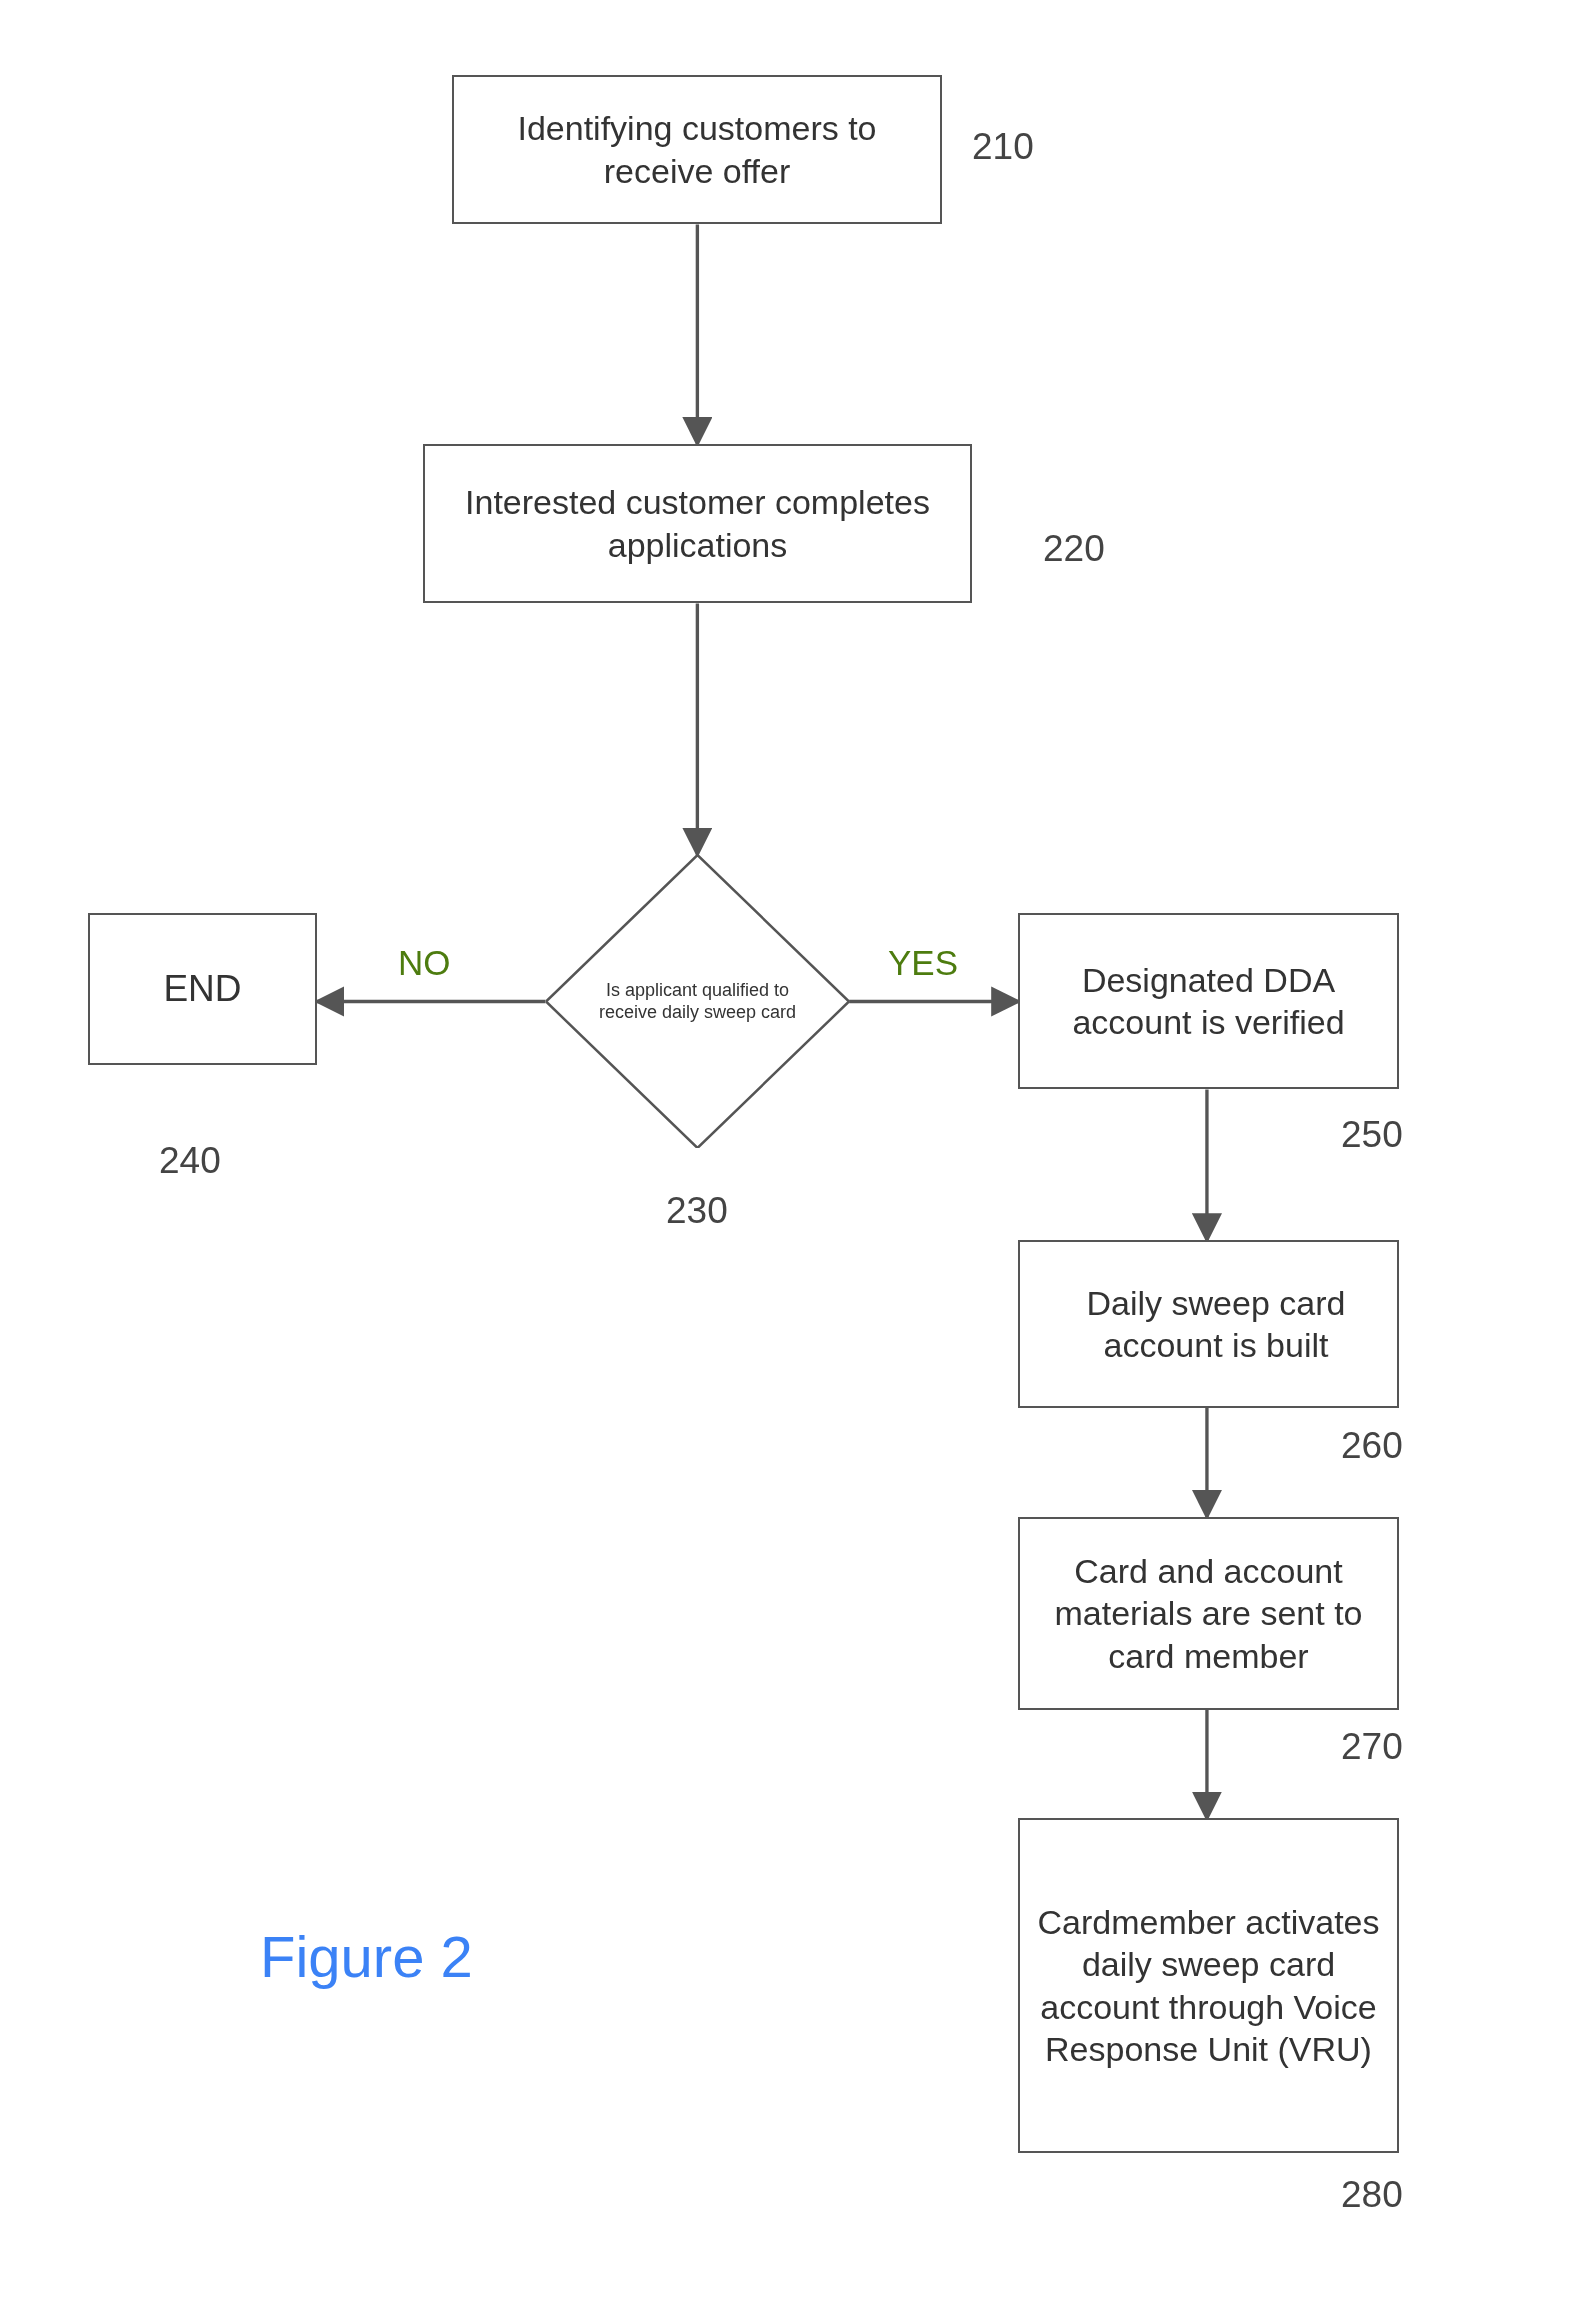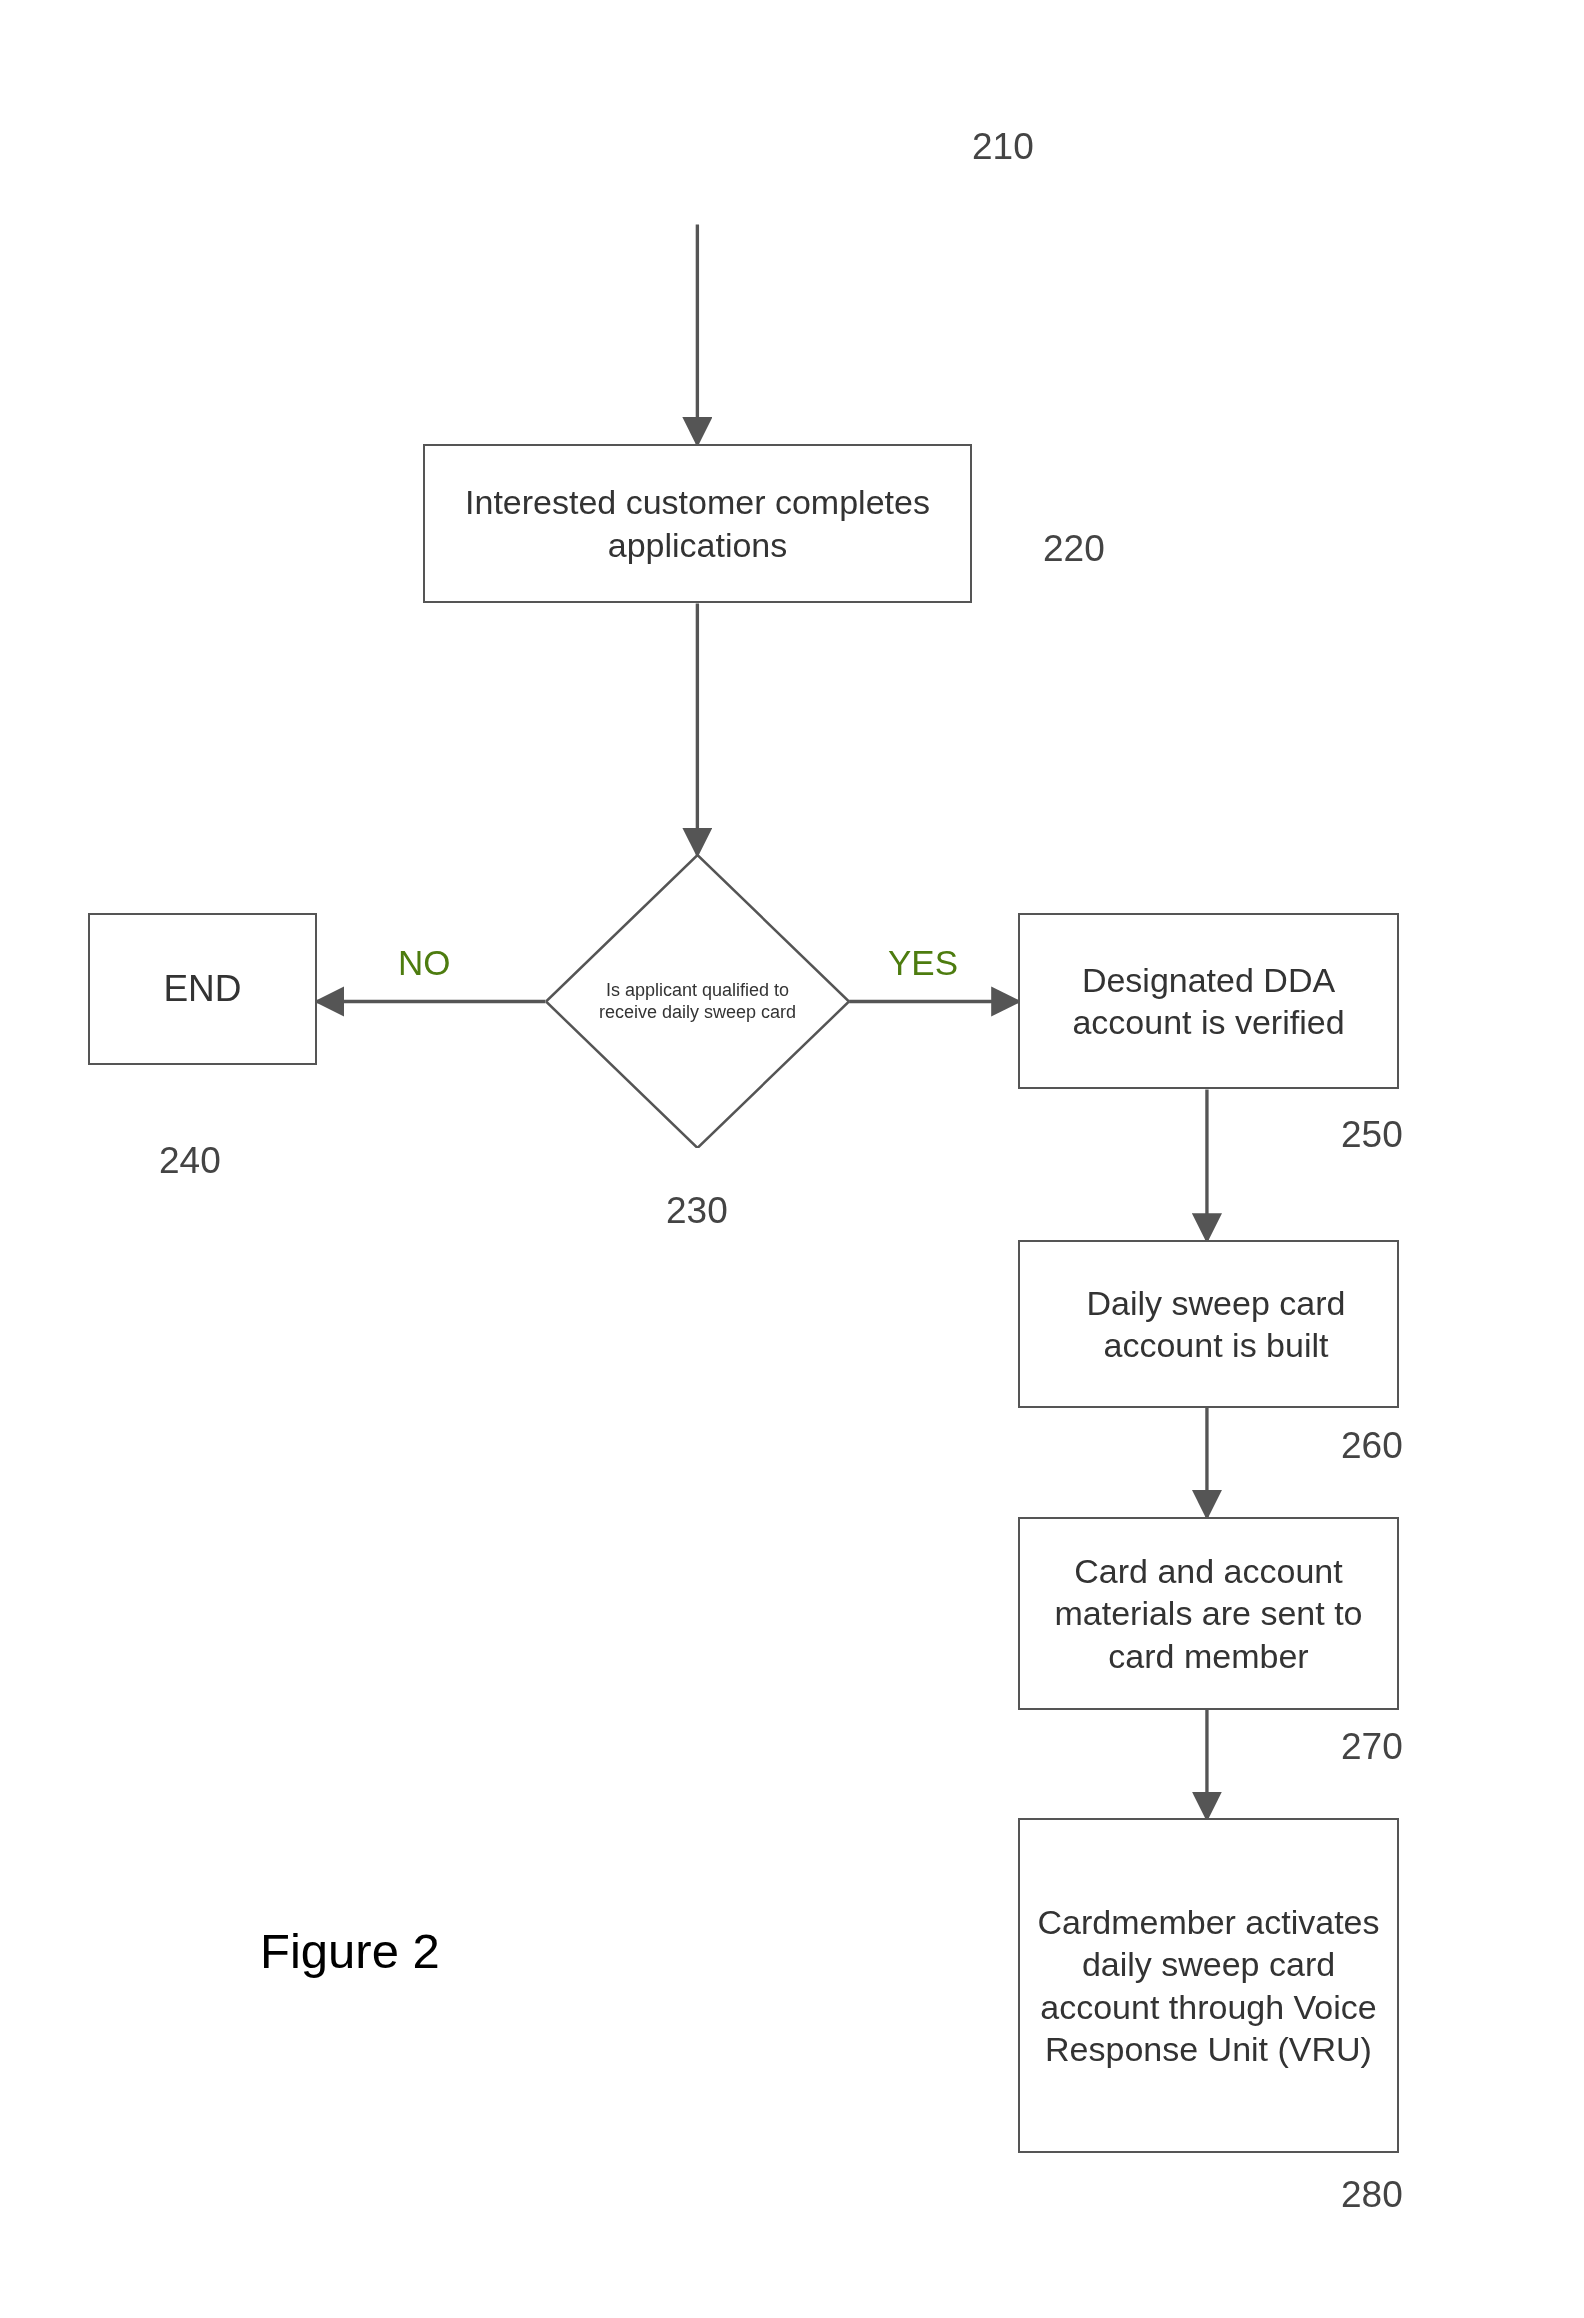--- a/index.html
+++ b/index.html
@@ -32,22 +32,22 @@
     font-size: 37px;
     color: #444;
   }
   .edge-label {
     position: absolute;
     font-size: 35px;
     color: #4d7c0f;
   }
   .figure-caption {
     position: absolute;
-    font-size: 49px;
-    color: #000000;
+    font-size: 58px;
+    color: #3b82f6;
     font-weight: 400;
   }
   .diamond {
     position: absolute;
   }
   .diamond svg {
     display: block;
   }
   .diamond .diamond-text {
     position: absolute;
@@ -88,20 +88,23 @@
 
     <line x1="1013" y1="1195" x2="1215" y2="1195" stroke="#555" stroke-width="4" marker-end="url(#arrow)"></line>
 
     <line x1="1440" y1="1300" x2="1440" y2="1480" stroke="#555" stroke-width="4" marker-end="url(#arrow)"></line>
 
     <line x1="1440" y1="1680" x2="1440" y2="1810" stroke="#555" stroke-width="4" marker-end="url(#arrow)"></line>
 
     <line x1="1440" y1="2040" x2="1440" y2="2170" stroke="#555" stroke-width="4" marker-end="url(#arrow)"></line>
   </svg>
 
+  <div class="box" style="left:452px; top:75px; width:490px; height:149px;">
+    <span>Identifying customers to receive offer</span>
+  </div>
   <div class="label" style="left:972px; top:126px;">210</div>
 
   <div class="box" style="left:423px; top:444px; width:549px; height:159px;">
     <span>Interested customer completes applications</span>
   </div>
   <div class="label" style="left:1001px; top:528px;margin-left:42px;">220</div>
 
   <div class="diamond" style="left:546px; top:855px; width:303px; height:293px;">
     <svg width="303" height="293" viewBox="0 0 362 350">
       <polygon points="181,0 362,175 181,350 0,175" fill="#fff" stroke="#555" stroke-width="3"></polygon>

